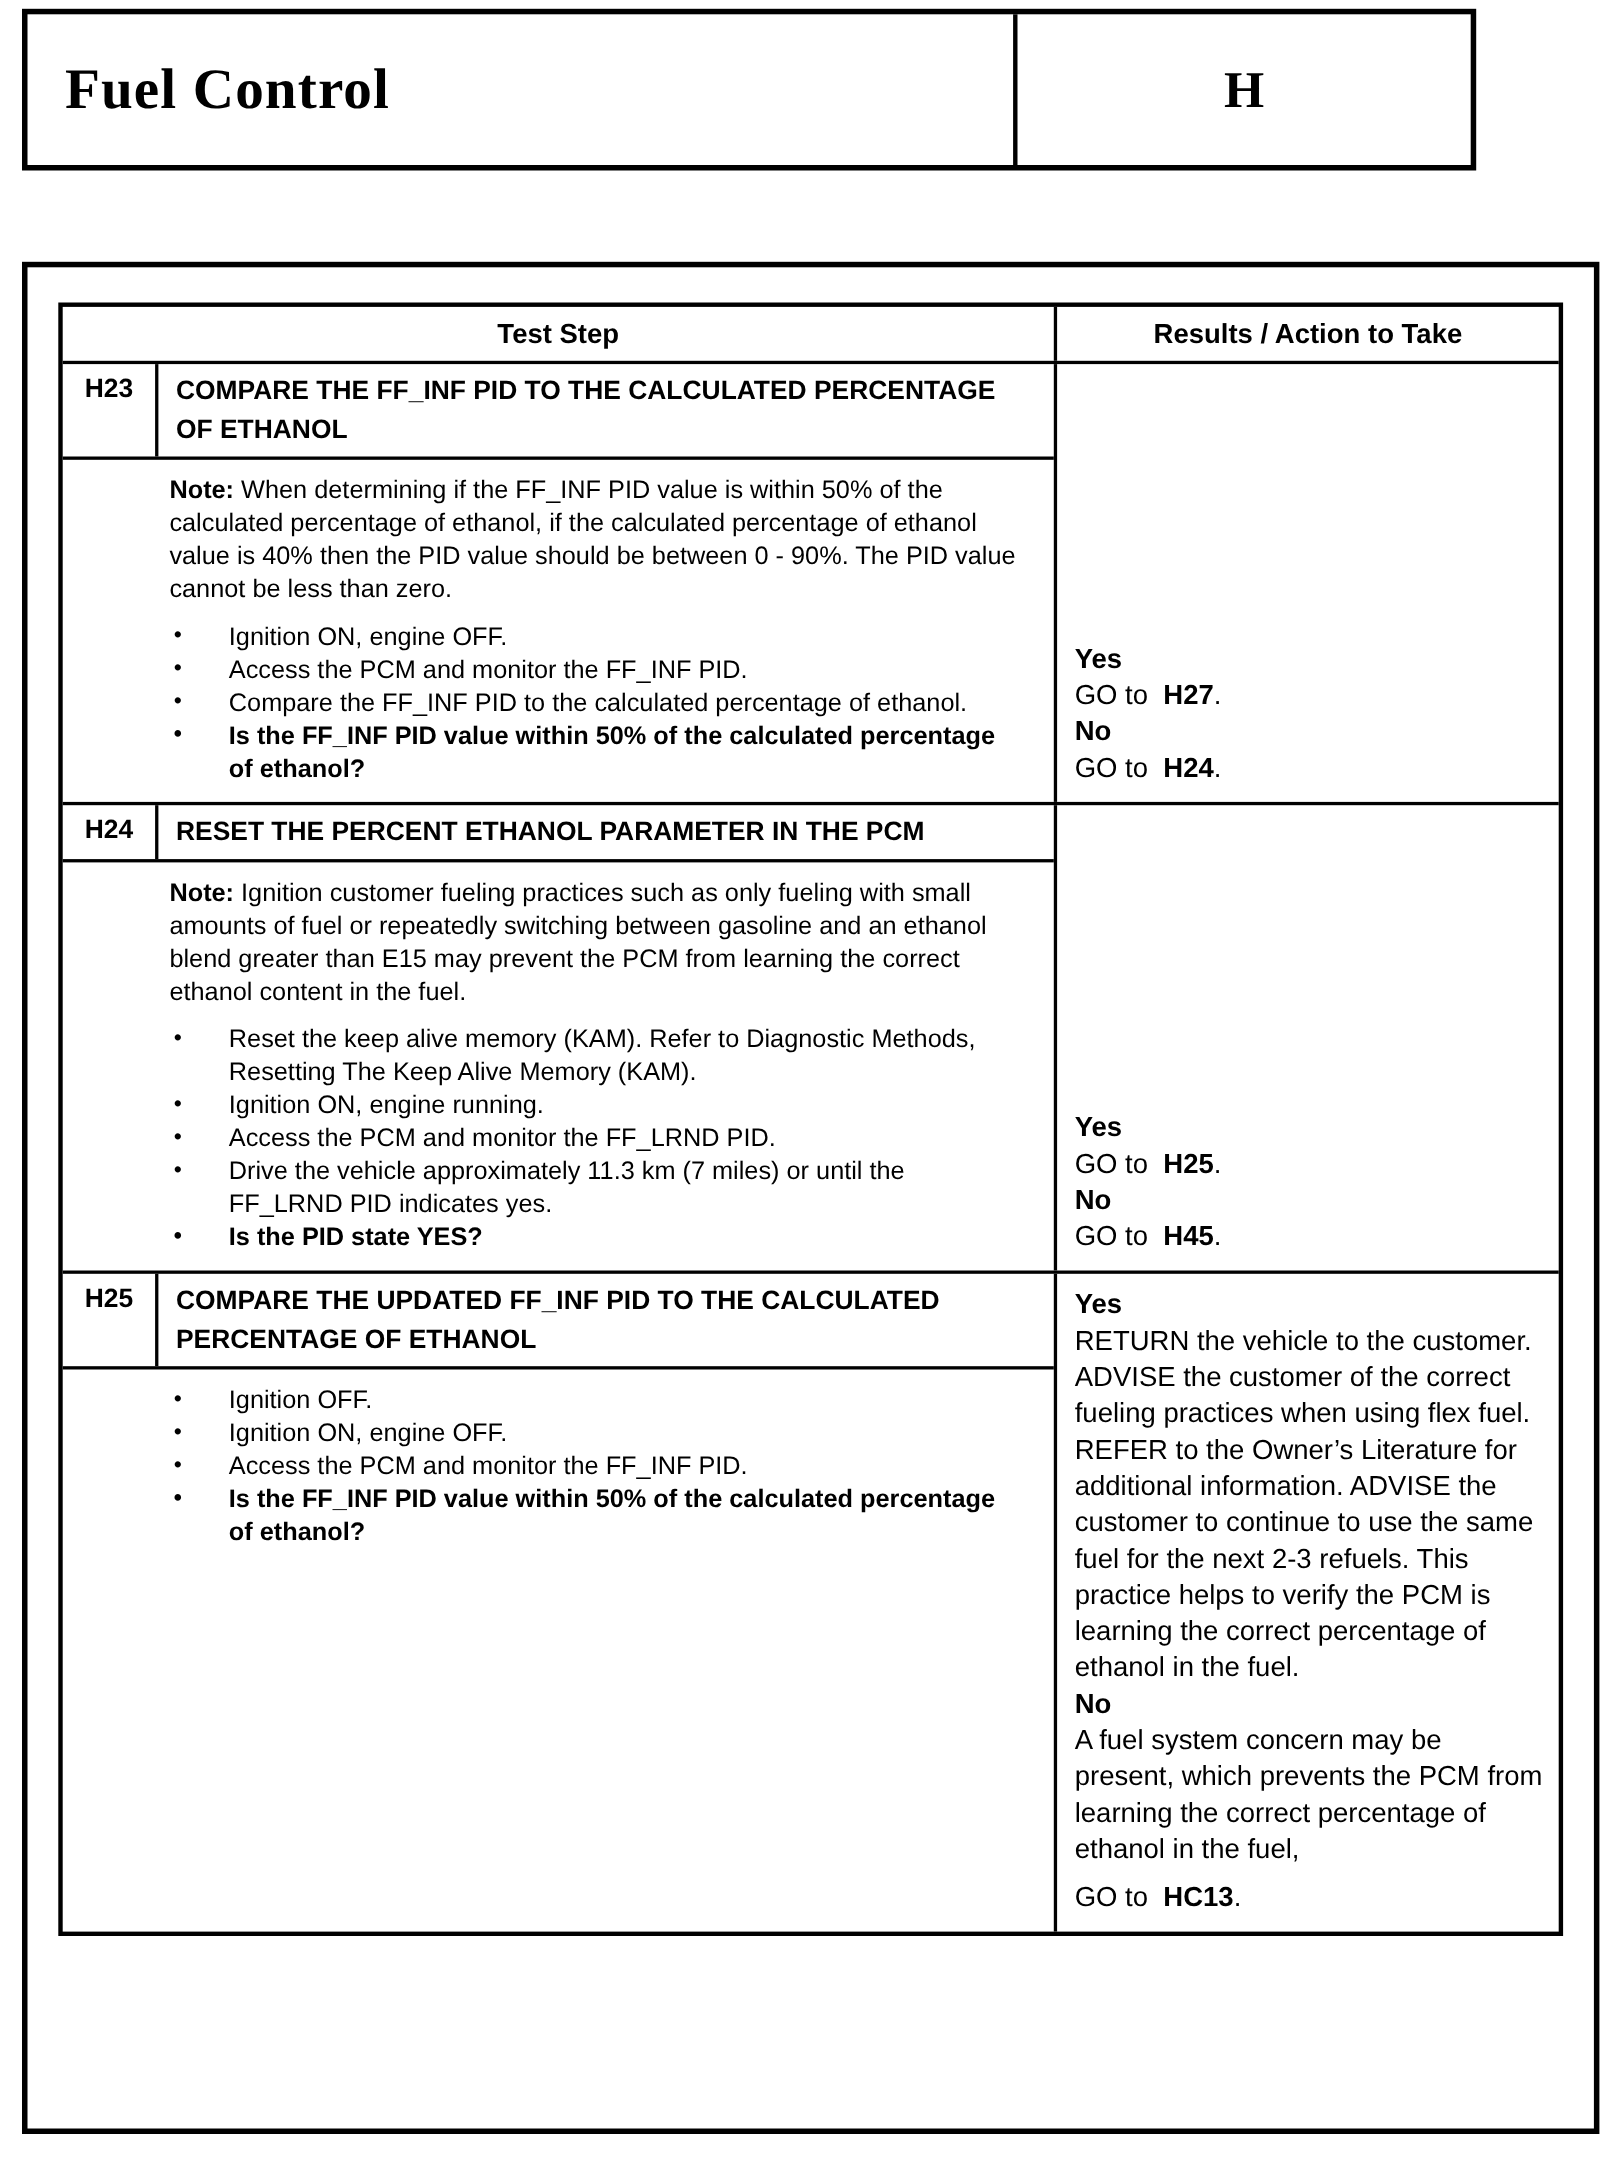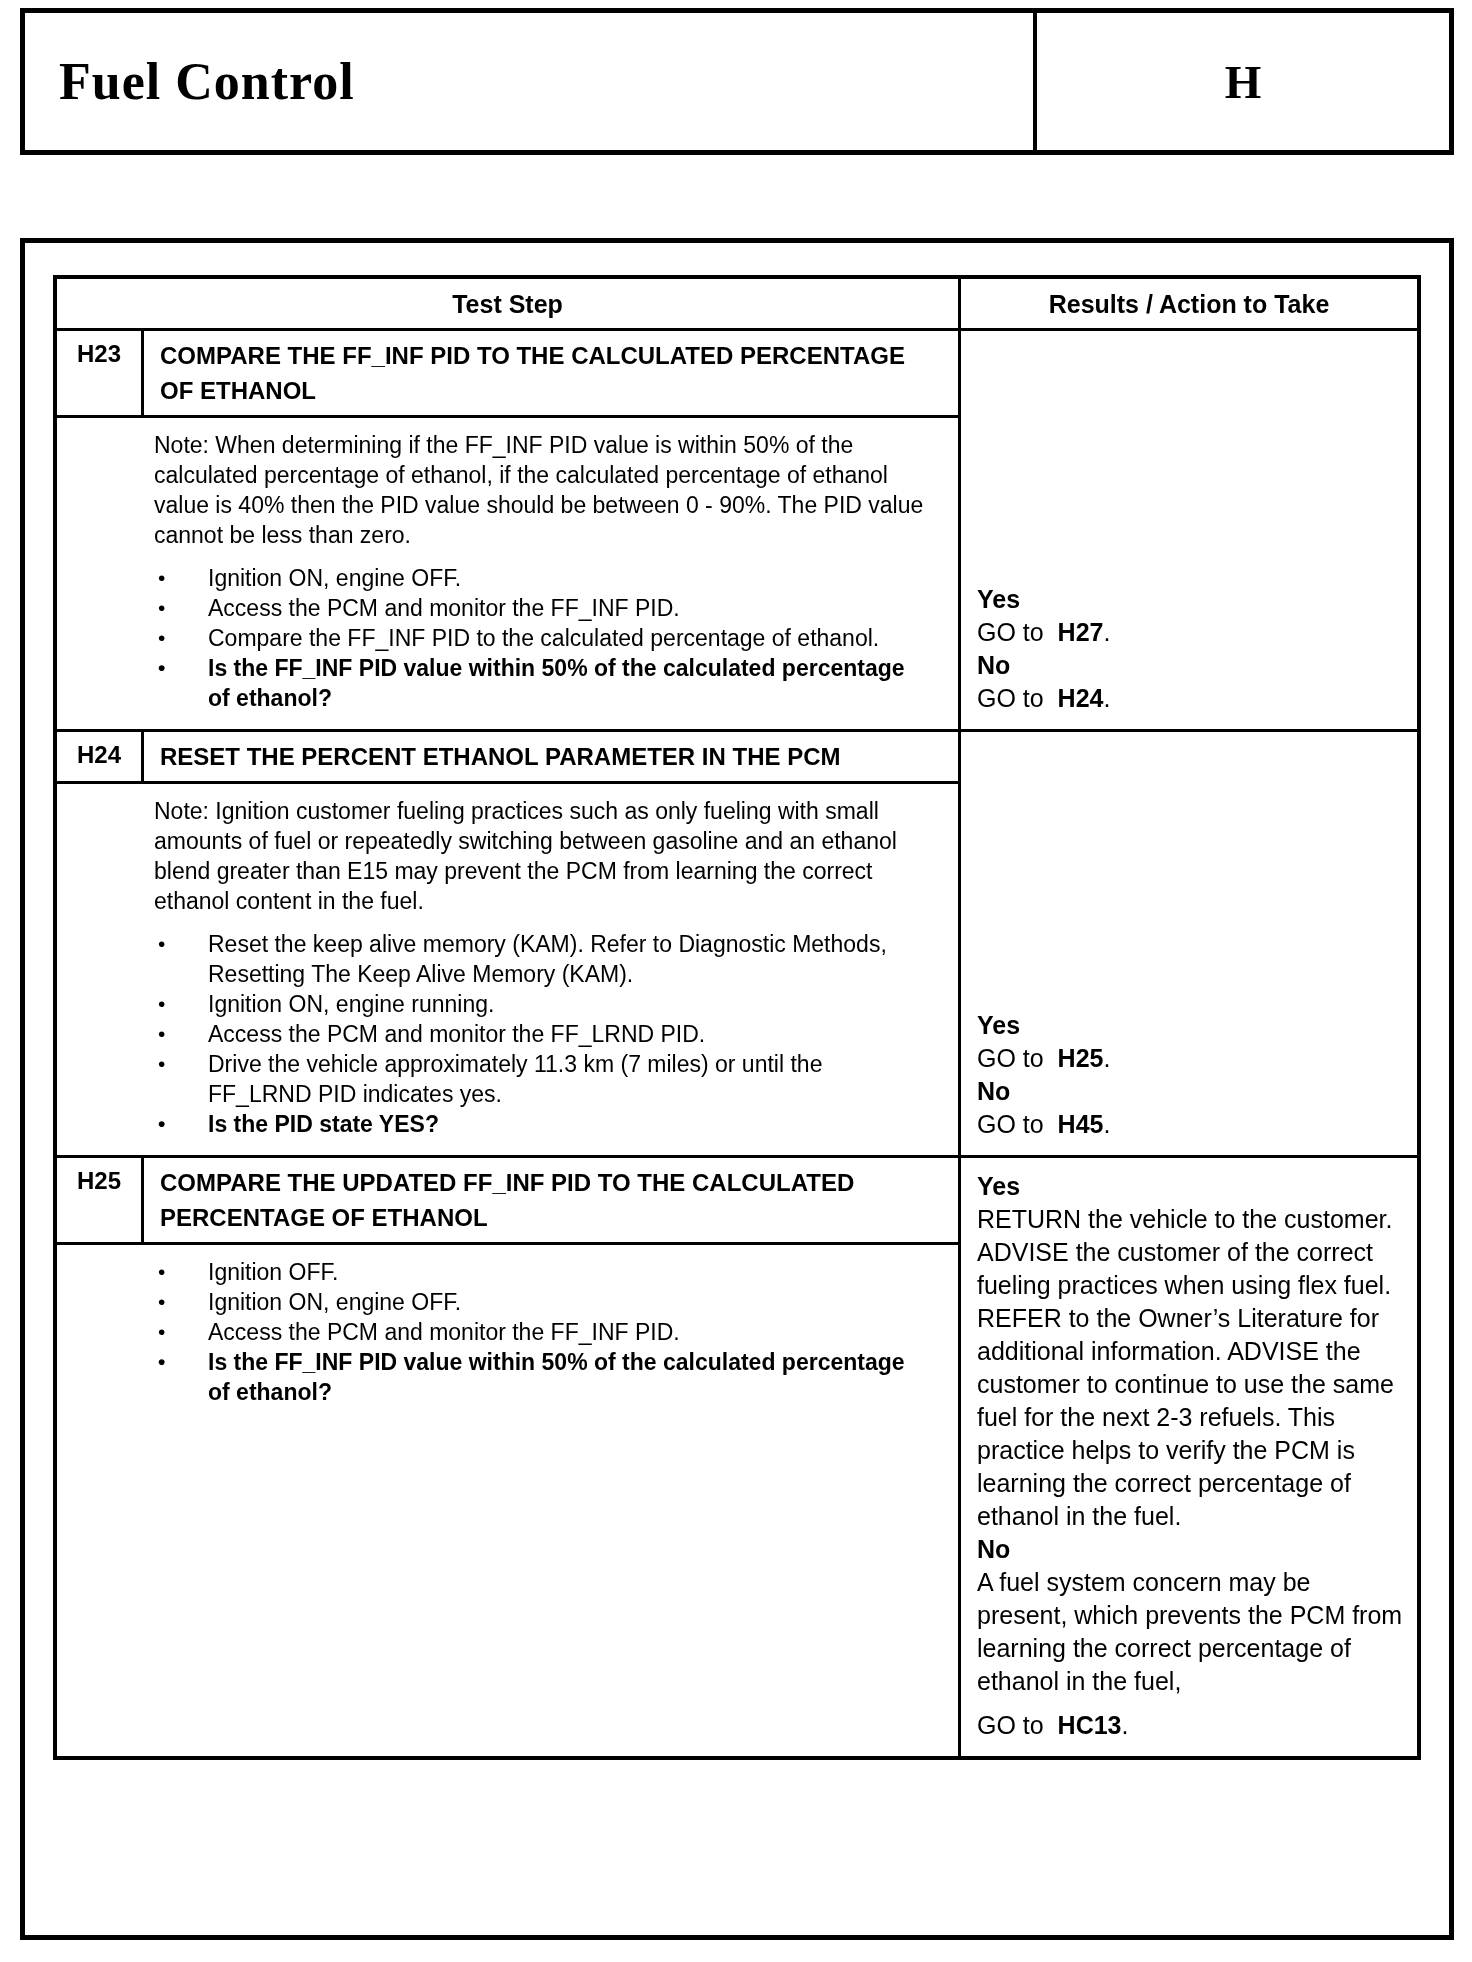--- a/index.html
+++ b/index.html
@@ -5,21 +5,21 @@
   html,body{margin:0;padding:0;}
   body{
     width:1472px;height:1962px;position:relative;
     background:#ffffff;color:#000;
     font-family:"Liberation Sans",sans-serif;
     -webkit-font-smoothing:antialiased;
   }
   .box{box-sizing:border-box;position:absolute;border:5px solid #000;background:#fff;}
 
   
-  .title-box{left:20px;top:8px;width:1434px;height:147px;display:flex;}
+  .title-box{left:20px;top:8px;width:1322px;height:147px;display:flex;}
   .title-left{flex:1;display:flex;align-items:center;padding-left:34px;}
   .title-left .t{
     font-family:"Liberation Serif",serif;font-weight:bold;font-size:52px;letter-spacing:1px;
   }
   .title-right{width:412px;border-left:4px solid #000;display:flex;align-items:center;justify-content:center;}
   .title-right .t{font-family:"Liberation Serif",serif;font-weight:bold;font-size:47px;}
 
   
   .content-box{left:20px;top:238px;width:1434px;height:1702px;}
 
@@ -48,21 +48,21 @@
     font-size:23px;line-height:30px;
   }
   .results-cell{
     grid-column:3;grid-row:1 / 3;border-left:3px solid #000;
     display:flex;flex-direction:column;justify-content:flex-end;
     padding:12px 10px 14px 16px;
     font-size:25px;line-height:33px;
   }
 
   .note{margin:0 0 13px 0;}
-  .note b{font-weight:normal;}
+  .note b{font-weight:bold;}
   .bullets{margin:0;}
   .bullet{display:flex;}
   .marker{flex:none;width:50px;padding-left:4px;font-size:21px;}
   .btext{flex:1;}
   .b{font-weight:bold;}
 
   .result + .result{margin-top:0;}
   .answer{font-weight:bold;}
   .rbody{margin:0;}
   .rbody + .goline{margin-top:11px;}

